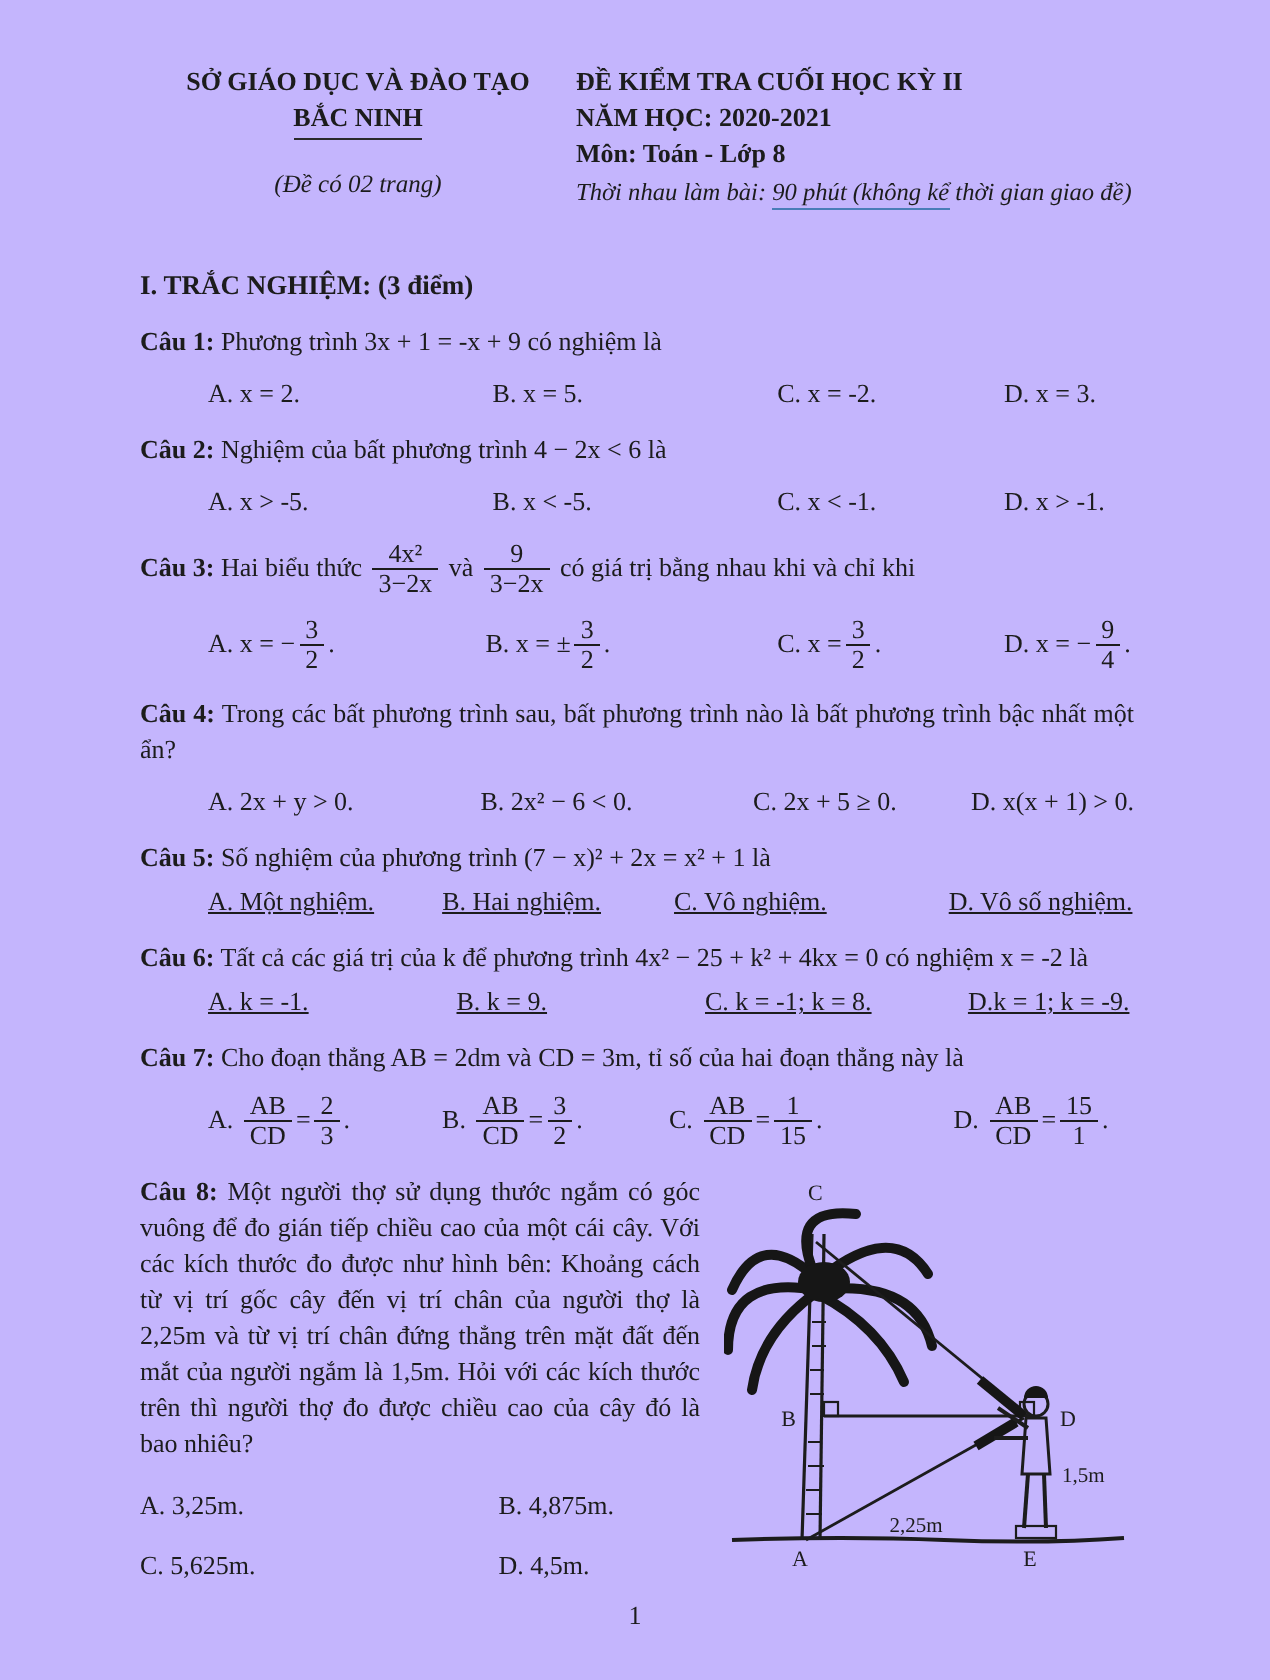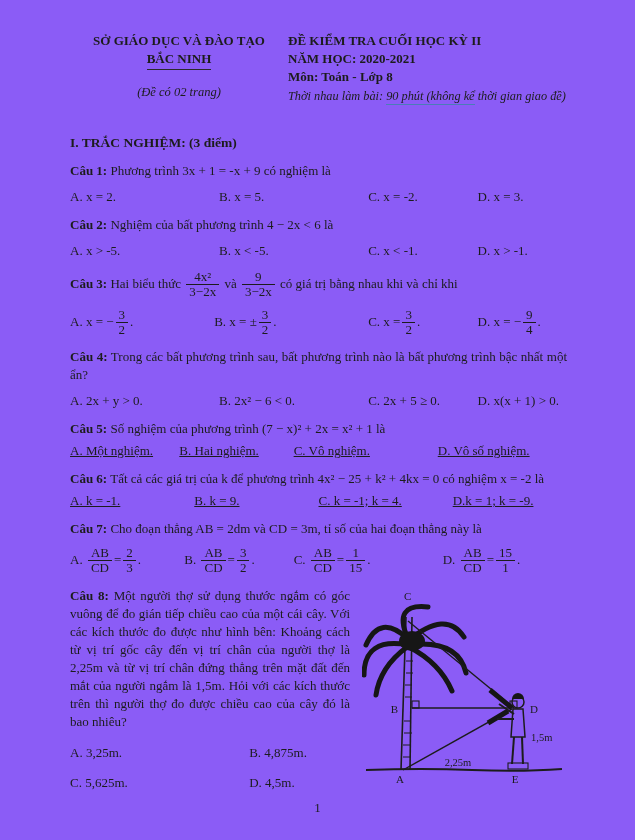--- a/index.html
+++ b/index.html
@@ -1,38 +1,38 @@
 <!DOCTYPE html>
 <html><head>
 <meta charset="utf-8">
 <style>
   html,body{margin:0;padding:0;background:#ffffff;}
   .page{
-    width:635px;height:840px;position:relative;overflow:hidden;background:#8b5cf6;
+    width:635px;height:840px;position:relative;overflow:hidden;background:#c4b5fd;
     font-family:"Liberation Serif","DejaVu Serif",serif;color:#1c1c1c;font-size:13px;
   }
   .content{position:absolute;left:70px;top:32px;width:497px;}
   .bold{font-weight:bold;}
   .italic{font-style:italic;}
   
   .header{display:flex;}
   .header-left{width:218px;text-align:center;line-height:18px;}
   .header-right{flex:1;text-align:left;line-height:18px;}
   .underline-name{display:inline-block;border-bottom:1.6px solid #2a2a2a;padding-bottom:1px;}
   .pages-note{margin-top:13px;font-size:12.5px;}
   .time-line{font-size:12.3px;margin-top:1px;}
   .time-underline{border-bottom:1.4px solid #4a7db8;padding-bottom:1px;}
   
   .section-title{margin-top:30px;font-size:13.5px;}
   
   .q{margin-top:11px;}
   .stem{margin:0;line-height:18px;text-align:justify;}
   .qlabel{font-weight:bold;}
   .opts{display:flex;margin-top:8px;line-height:17px;}
-  .opts .opt{display:block;white-space:nowrap;}
+  .opts .opt{display:block;white-space:nowrap;margin-left:34px;}
   .opts-tight{margin-top:4px;text-decoration:underline;}
   
   .frac{display:inline-block;vertical-align:middle;text-align:center;line-height:1.1;margin:0 2px;}
   .frac .num{display:block;padding:0 3px;}
   .frac .den{display:block;border-top:1px solid #1c1c1c;padding:0 3px;}
   .mathline{line-height:1.1;}
   
   .q8-body{display:flex;margin-top:2px;}
   .q8-left{flex:1;}
   .q8-fig{width:205px;flex:none;margin-left:12px;}
@@ -119,21 +119,21 @@
         <span class="opt" style="width:29%">C. Vô nghiệm.</span>
         <span class="opt" style="width:26%">D. Vô số nghiệm.</span>
       </div>
     </div>
 
     <div class="q">
       <p class="stem"><b class="qlabel">Câu 6:</b> <span>Tất cả các giá trị của k để phương trình 4x² − 25 + k² + 4kx = 0 có nghiệm x = -2 là</span></p>
       <div class="opts opts-tight">
         <span class="opt" style="width:25%">A. k = -1.</span>
         <span class="opt" style="width:25%">B. k = 9.</span>
-        <span class="opt" style="width:27%">C. k = -1; k = 4.</span>
+        <span class="opt" style="width:27%">C. k = -1; k = 8.</span>
         <span class="opt" style="width:23%">D.k = 1; k = -9.</span>
       </div>
     </div>
 
     <div class="q">
       <p class="stem"><b class="qlabel">Câu 7:</b> <span>Cho đoạn thẳng AB = 2dm và CD = 3m, tỉ số của hai đoạn thẳng này là</span></p>
       <div class="opts">
         <span class="opt" style="width:23%"><span>A.</span> <span class="frac"><span class="num">AB</span><span class="den">CD</span></span><span>=</span><span class="frac"><span class="num">2</span><span class="den">3</span></span><span>.</span></span>
         <span class="opt" style="width:22%"><span>B.</span> <span class="frac"><span class="num">AB</span><span class="den">CD</span></span><span>=</span><span class="frac"><span class="num">3</span><span class="den">2</span></span><span>.</span></span>
         <span class="opt" style="width:30%"><span>C.</span> <span class="frac"><span class="num">AB</span><span class="den">CD</span></span><span>=</span><span class="frac"><span class="num">1</span><span class="den">15</span></span><span>.</span></span>

